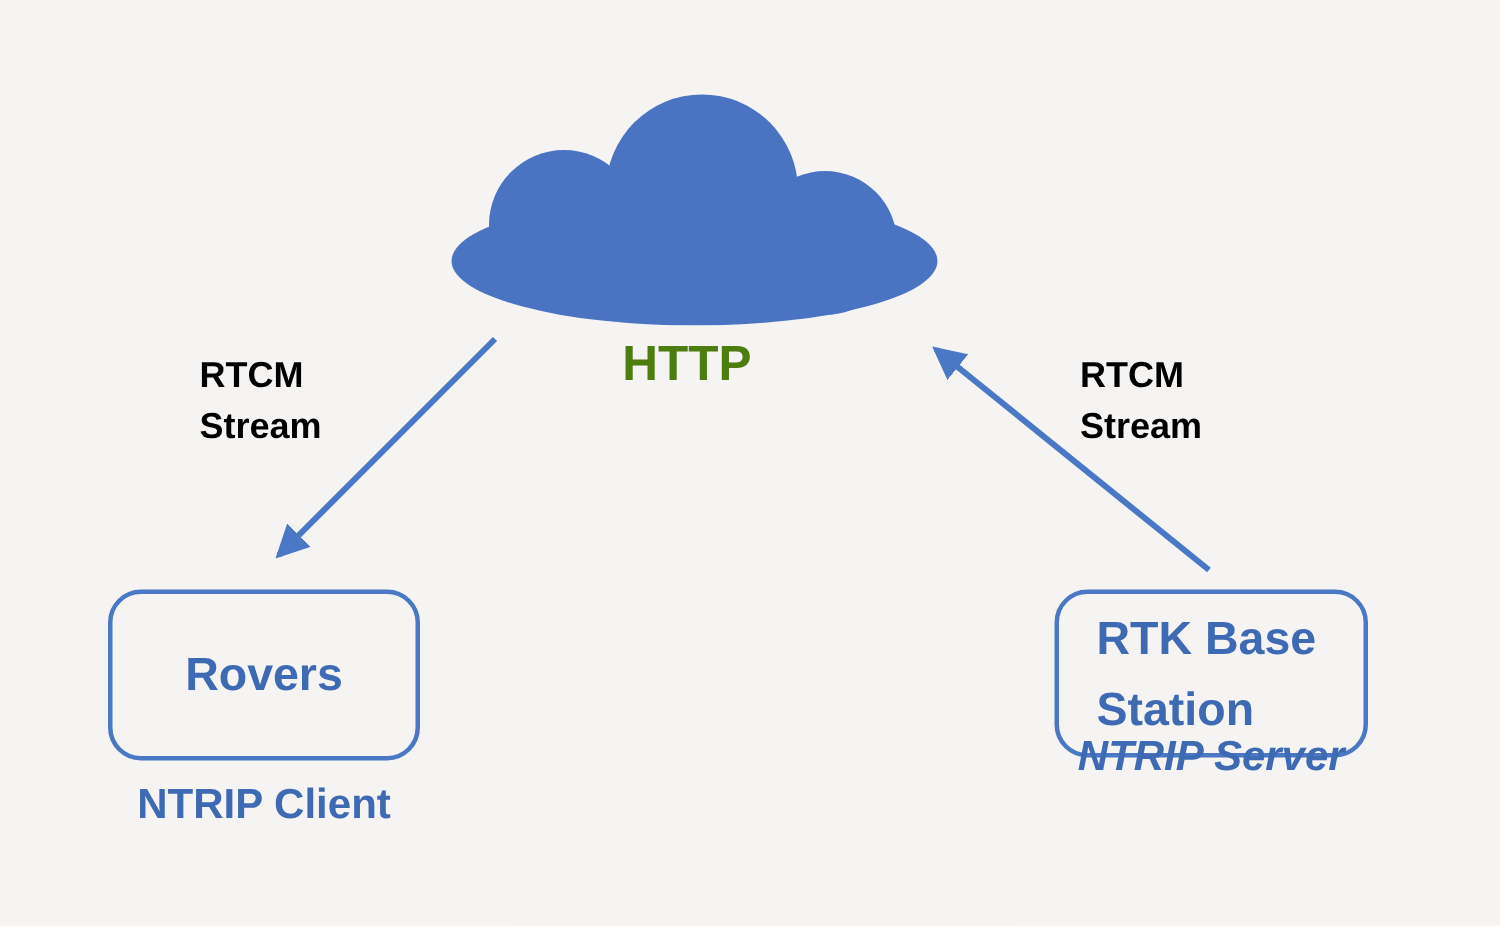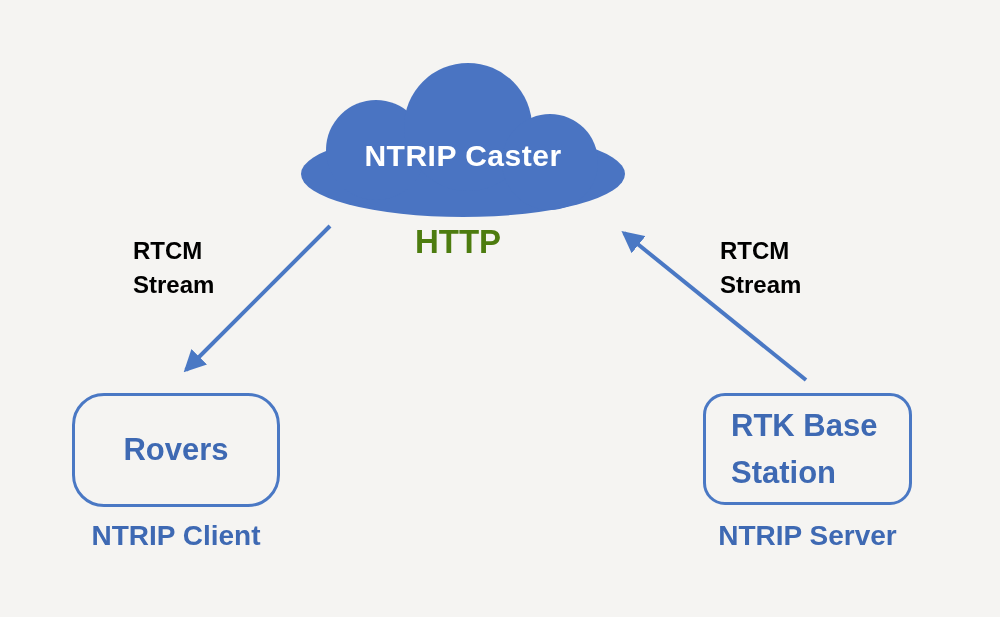--- a/index.html
+++ b/index.html
@@ -75,57 +75,55 @@
     flex-direction: column;
     justify-content: center;
   }
   .rovers-box {
     left: 72px;
     top: 393px;
     width: 208px;
     height: 114px;
     align-items: center;
     font-size: 31px;
-    border-radius: 32px;
   }
   .base-box {
     left: 703px;
     top: 393px;
     width: 209px;
     height: 112px;
     align-items: flex-start;
     padding-left: 25px;
     font-size: 31px;
     line-height: 47px;
   }
 
   
   .role-label {
     color: #3e69b3;
     font-size: 28px;
     font-weight: bold;
     text-align: center;
   }
   .role-client { left: 72px;  top: 520px; width: 208px; }
-  .role-server { left: 703px; top: 520px; width: 209px; }
+  .role-server { left: 703px; top: 488px; width: 209px; font-style: italic; }
 </style>
 </head>
 <body>
 
 <div class="canvas">
 
   <svg class="abs cloud-svg" viewBox="0 0 330 155" xmlns="http://www.w3.org/2000/svg" aria-hidden="true">
     <g fill="#4a74c2">
       <ellipse cx="165" cy="112" rx="162" ry="43"></ellipse>
       <circle cx="78" cy="88" r="50"></circle>
       <circle cx="170" cy="65" r="64"></circle>
       <circle cx="252" cy="100" r="48"></circle>
     </g>
   </svg>
-  <div class="abs cloud-label">NTRIP Caster</div>
 
   <div class="abs http-label">HTTP</div>
 
   <svg class="abs arrows-svg" viewBox="0 0 1000 617" xmlns="http://www.w3.org/2000/svg" aria-hidden="true">
     <defs>
       <marker id="arrowhead" viewBox="0 0 10 10" refX="8.5" refY="5" markerWidth="5.5" markerHeight="5.5" orient="auto-start-reverse">
         <path d="M 0 0 L 10 5 L 0 10 z" fill="#4a78c4"></path>
       </marker>
     </defs>
     <line x1="330" y1="226" x2="186" y2="370" stroke="#4a78c4" stroke-width="4" marker-end="url(#arrowhead)"></line>

